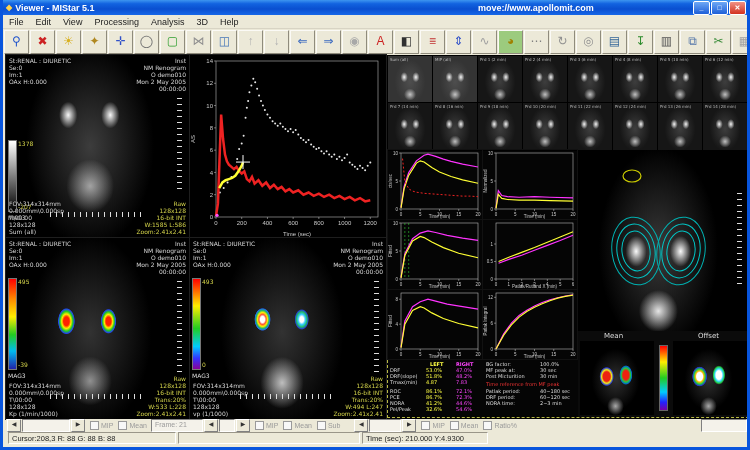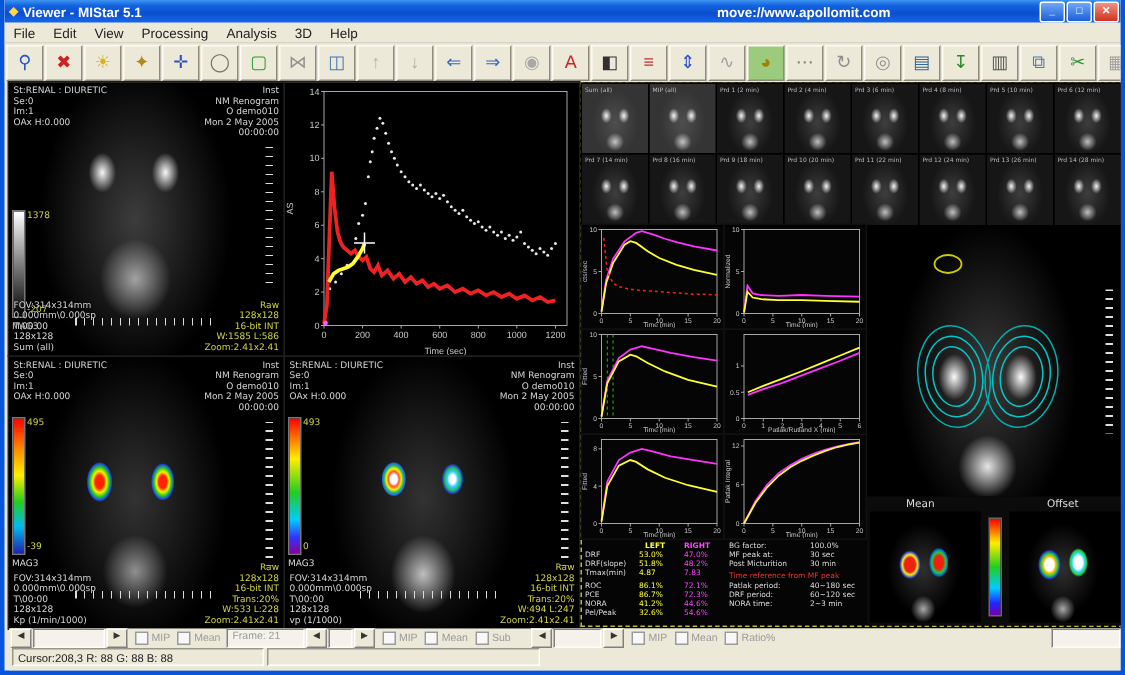--- a/index.html
+++ b/index.html
@@ -771,14 +771,15 @@
           <span>Ratio%</span>
         </span>
       </span>
     <span style="flex:1;"></span>
     <span class="sbtrack" style="width:44px;margin-right:3px;" data-name="aux-field"></span>
   </div>
 
   <div id="statusbar" data-name="status-bar">
     <span class="stsec" style="width:168px;" data-name="cursor-status">Cursor:208,3   R: 88  G: 88  B: 88</span>
     <span class="stsec" style="width:182px;" data-name="empty-status"></span>
+    <span class="stsec" style="width:126px;" data-name="time-status">Time (sec): 210.000     Y:4.9300</span>
   </div>
 </div>
 
 </body></html>

